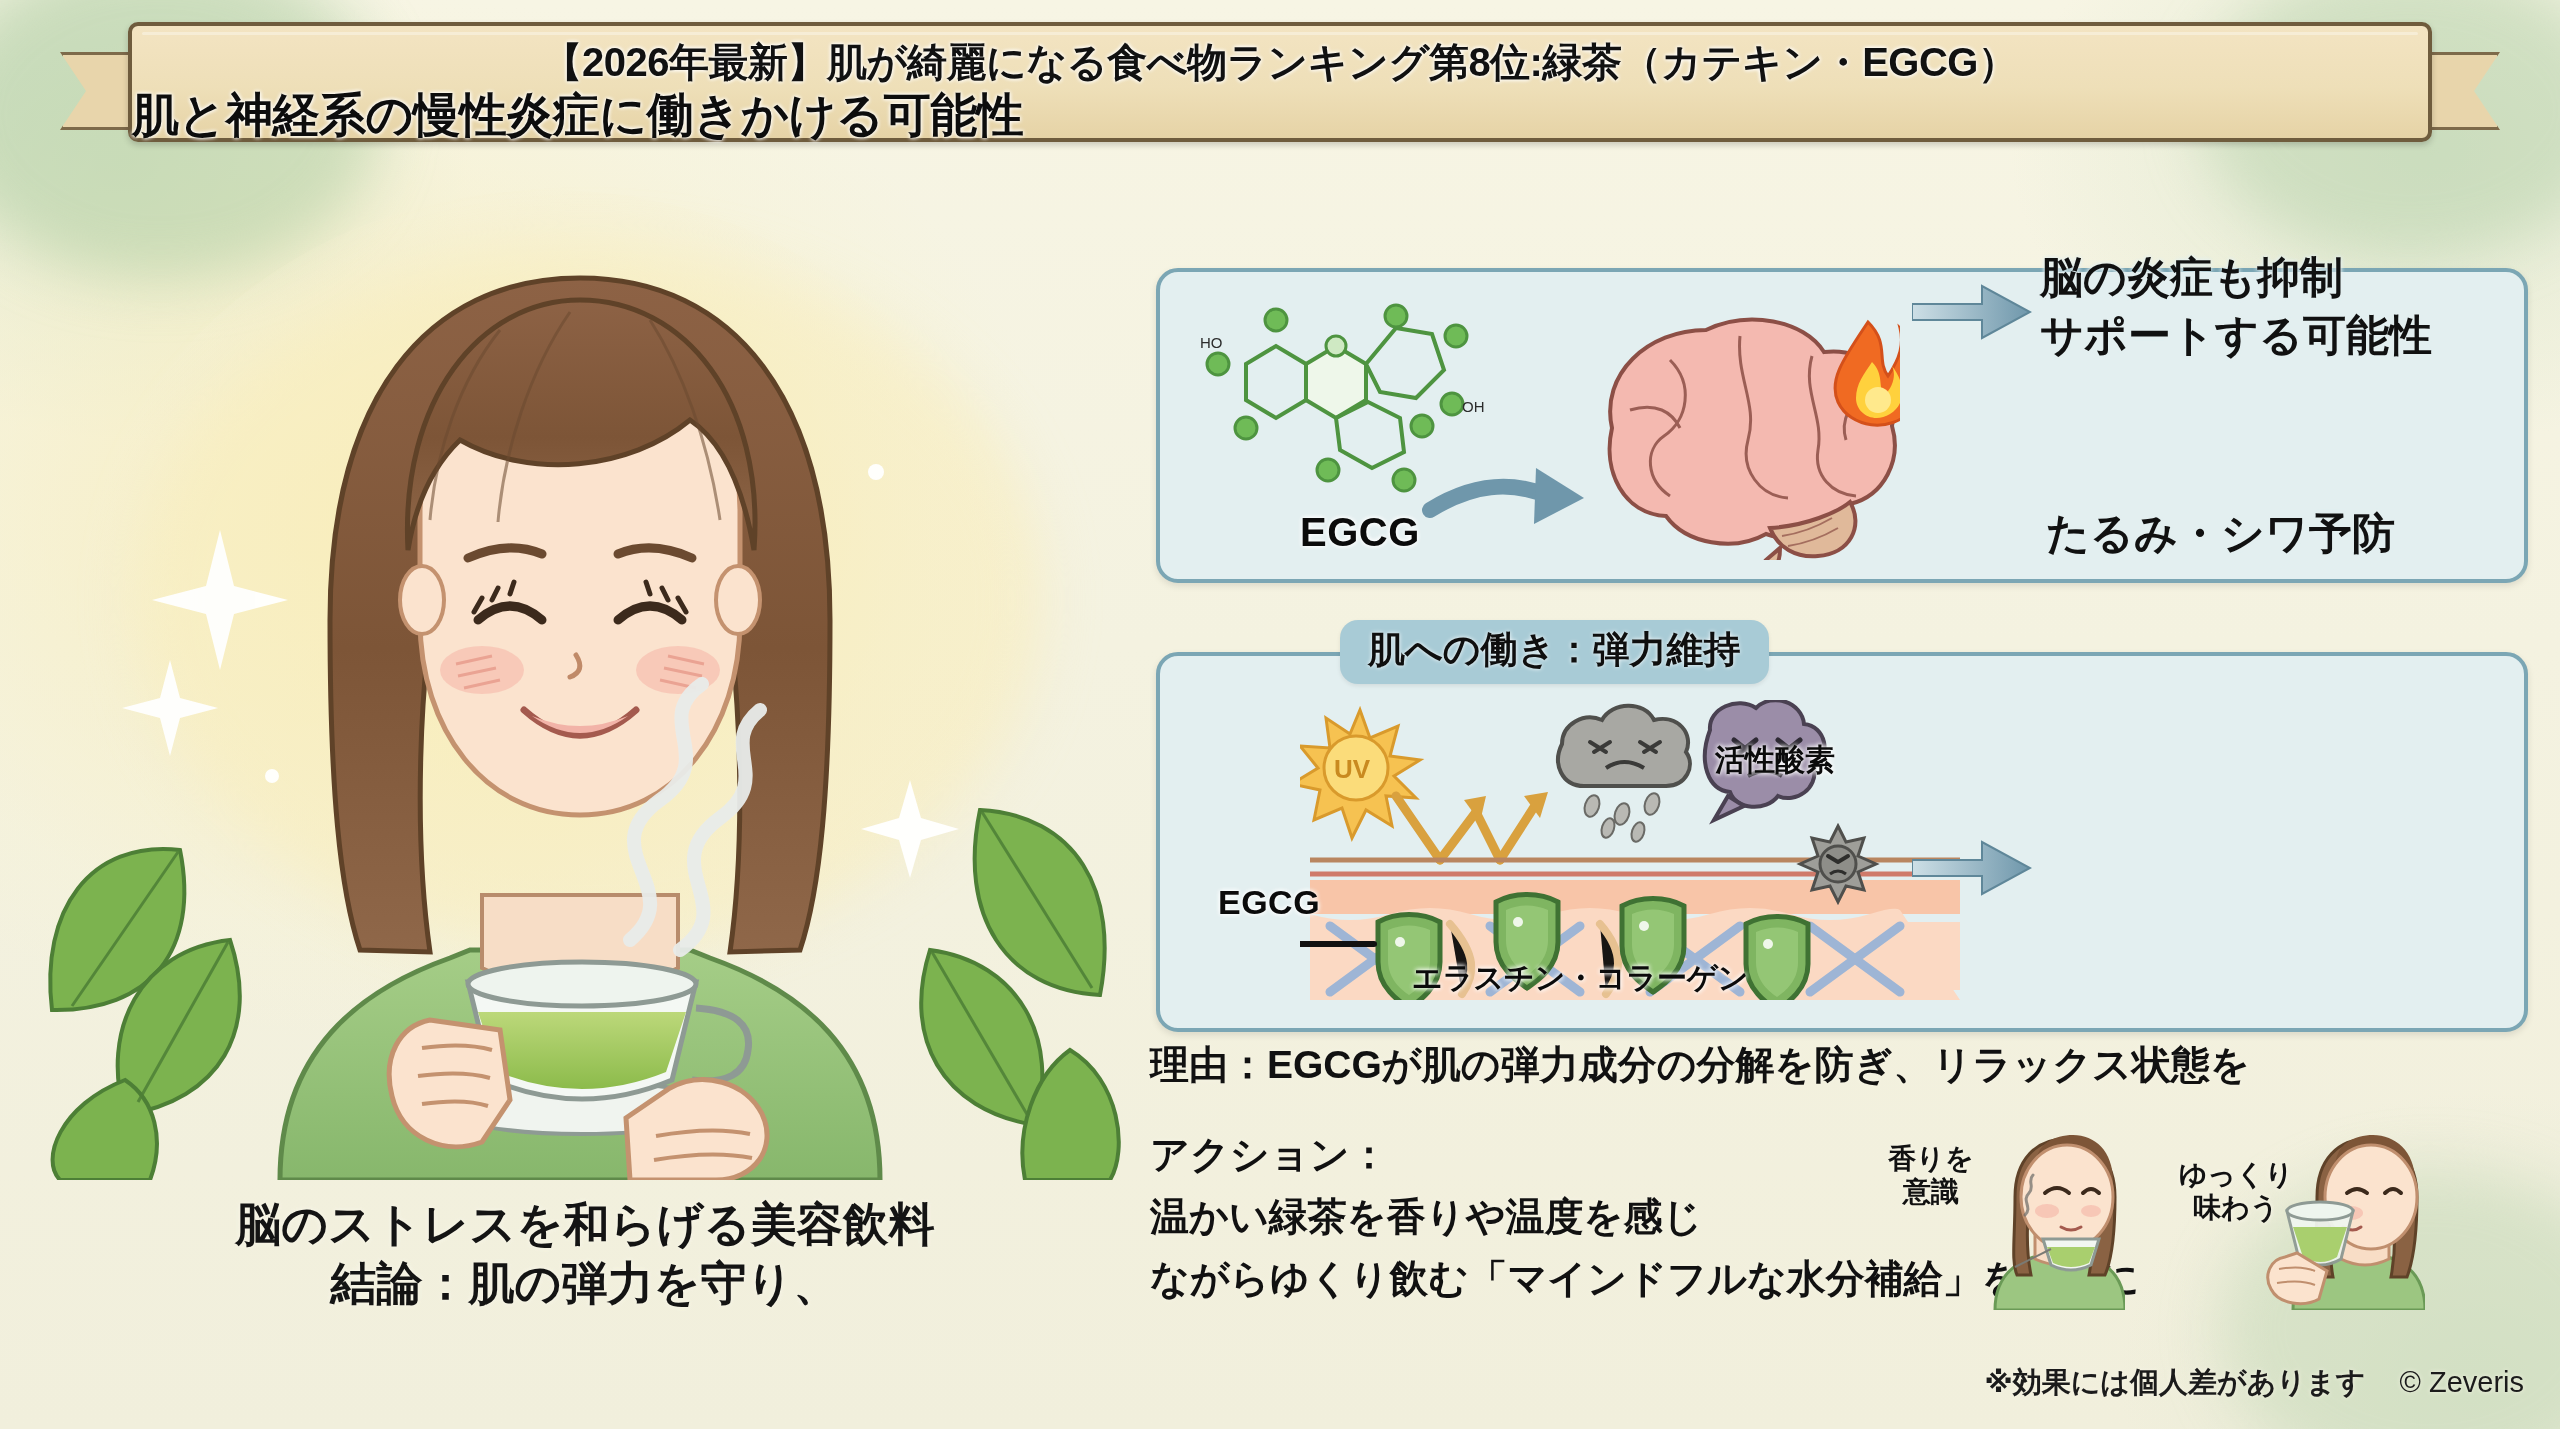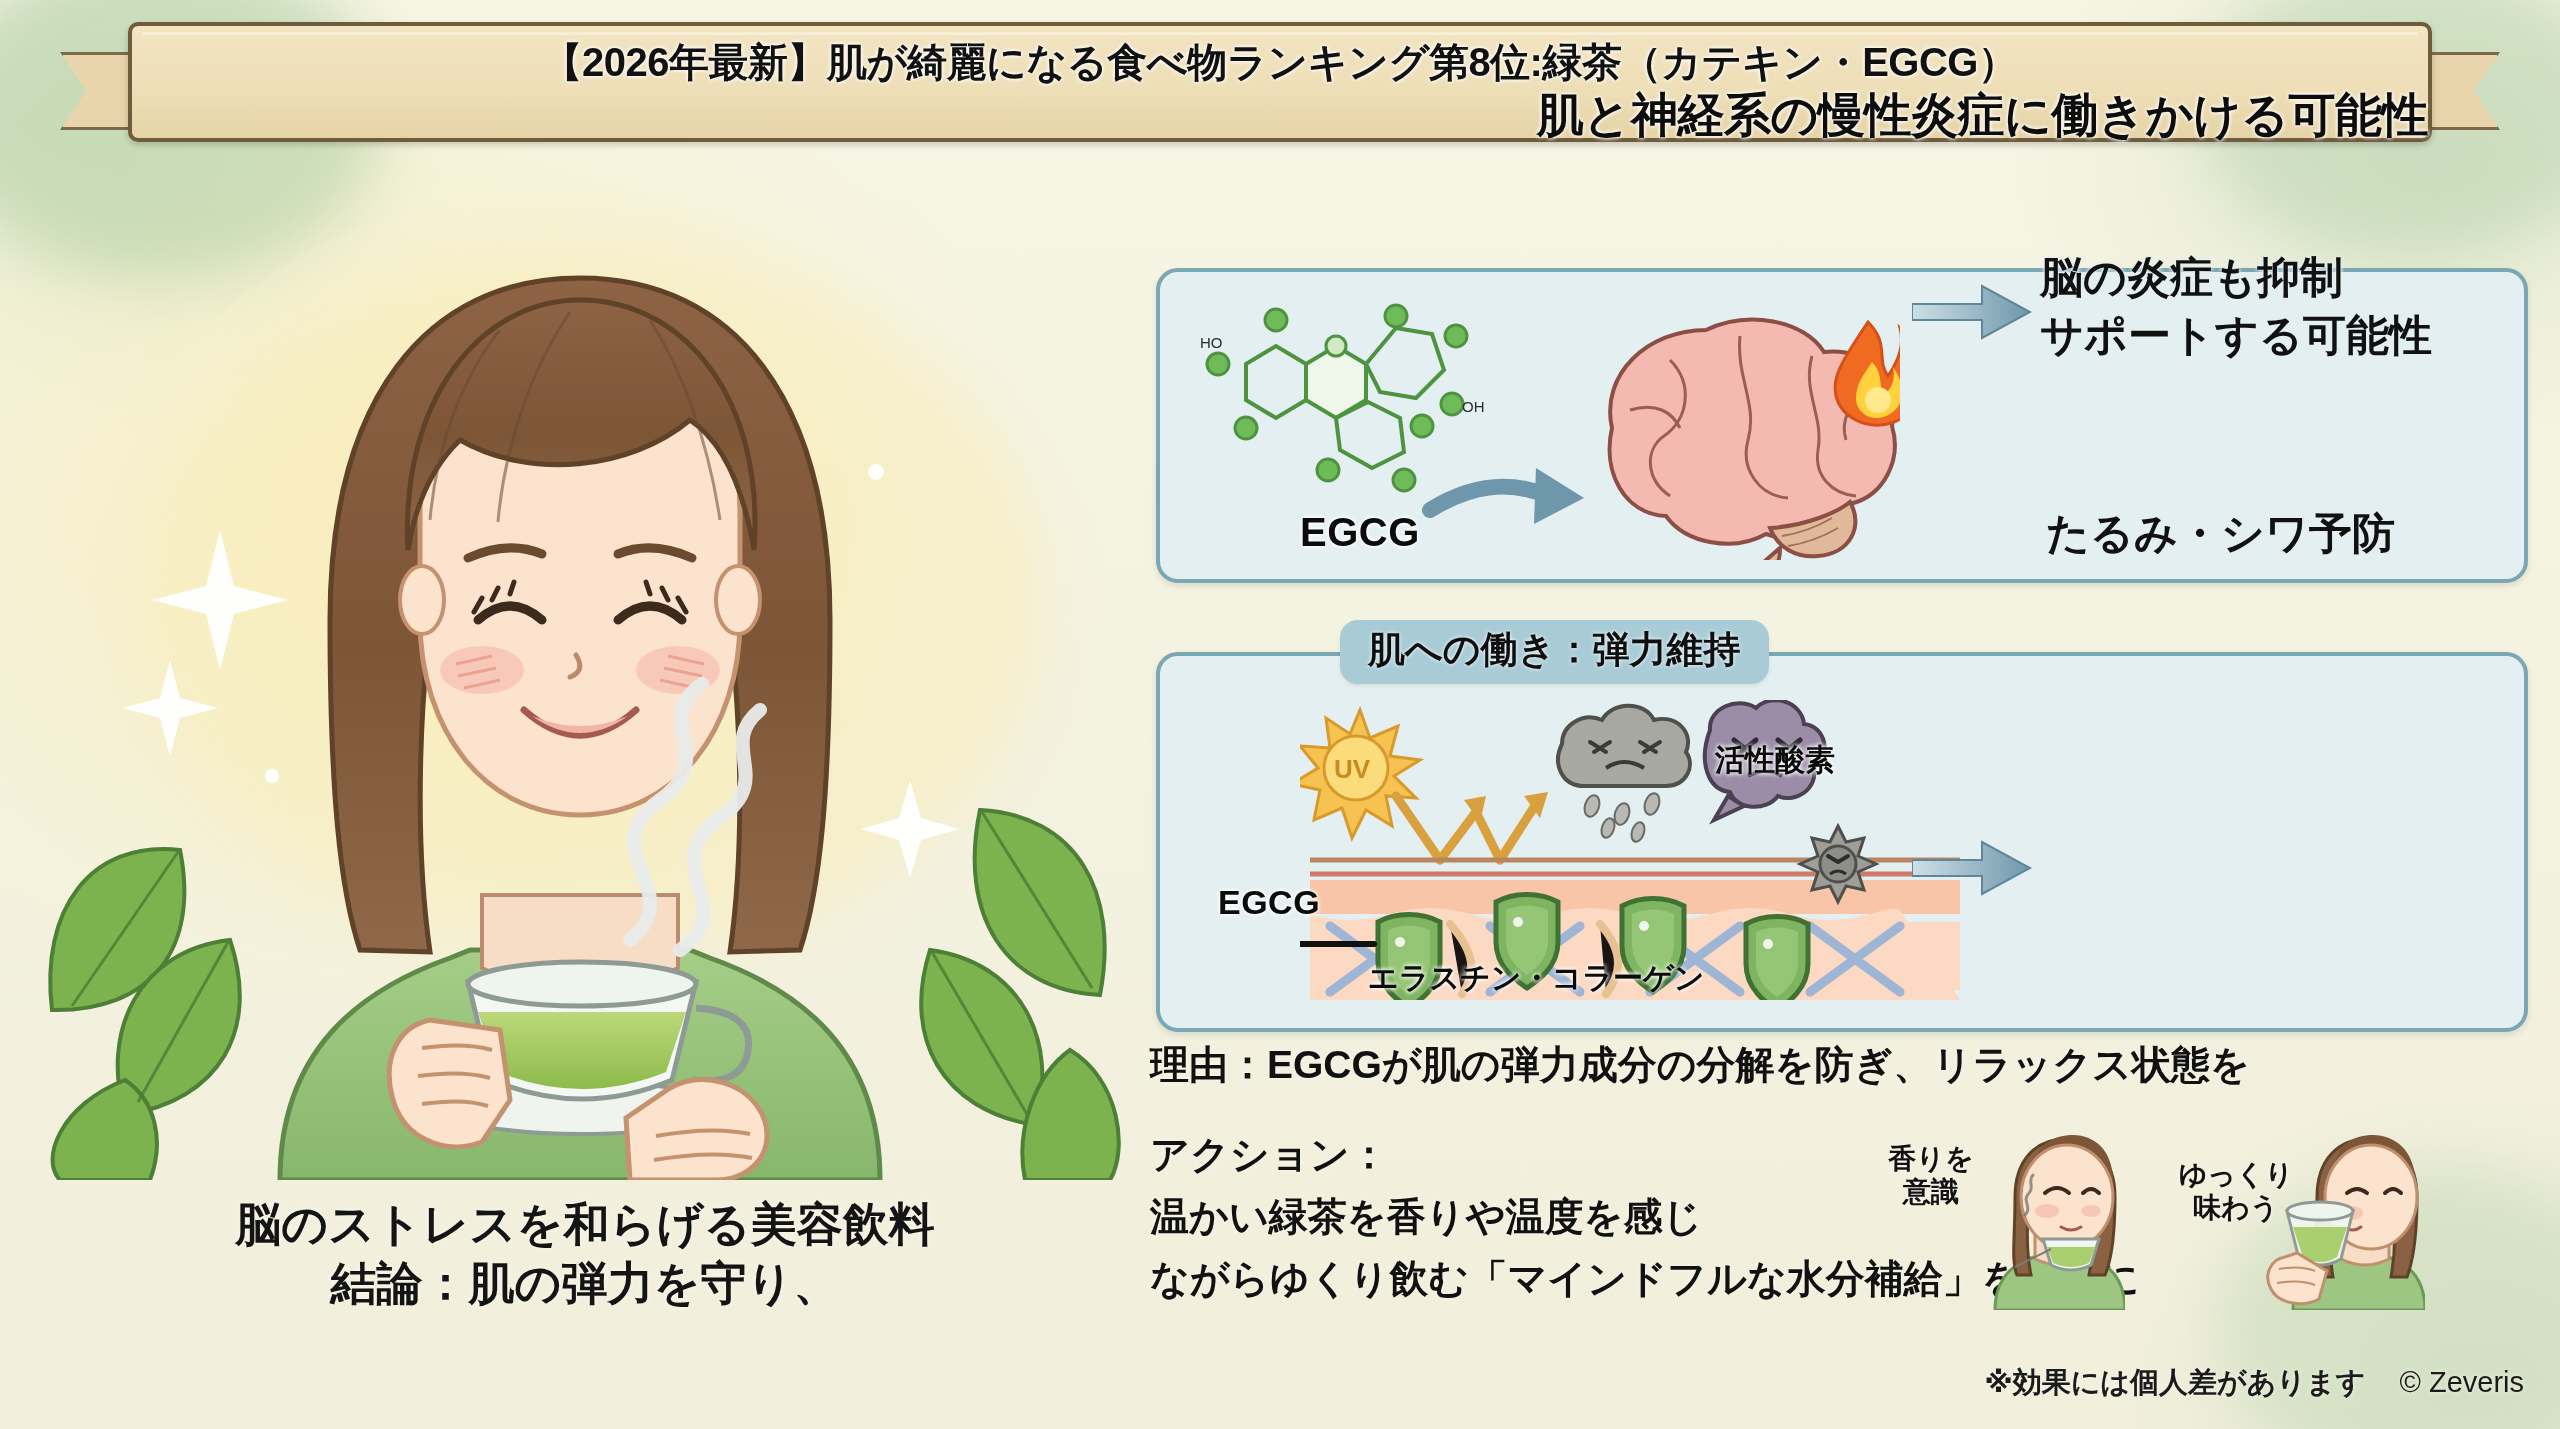--- a/index.html
+++ b/index.html
@@ -28,21 +28,21 @@
   .ribbon-tail.right{right:0;clip-path:polygon(0 0,100% 0,calc(100% - 26px) 50%,100% 100%,0 100%);}
   .ribbon-main{position:absolute;left:68px;right:68px;top:8px;height:120px;
       background:linear-gradient(180deg,#f3e4c2 0%,#eedfb8 55%,#e6d3a6 100%);
       border:4px solid #6f5c3d;border-radius:10px;box-sizing:border-box;
       box-shadow:0 3px 6px rgba(0,0,0,.18);}
   .ribbon-main::after{content:"";position:absolute;left:10px;right:10px;top:6px;height:3px;
       background:rgba(255,255,255,.35);border-radius:3px;}
   #title-line1{position:absolute;left:0;right:0;top:9px;text-align:center;
       font-size:40px;font-weight:bold;color:#111;letter-spacing:-.5px;
       text-shadow:0 0 4px #fff,0 0 4px #fff;}
-  #title-line2{position:absolute;left:0;right:0;top:58px;text-align:right;
+  #title-line2{position:absolute;left:0;right:0;top:58px;text-align:left;
       font-size:47px;font-weight:bold;color:#0d0d0d;letter-spacing:-.5px;
       text-shadow:0 0 4px #fff,0 0 4px #fff;}
 
   
   #illus{position:absolute;left:30px;top:150px;width:1100px;height:1030px;}
   #illus svg{width:100%;height:100%;}
 
   
   #conclusion{position:absolute;left:40px;top:1195px;width:1090px;text-align:center;
       font-size:46px;font-weight:bold;color:#141414;line-height:1.28;
@@ -64,21 +64,21 @@
   #result-brain{left:2040px;top:248px;}
   #result-skin{left:2040px;top:504px;margin-left:6px;}
 
   .big-arrow{position:absolute;width:120px;height:60px;}
 
   
   .dlabel{position:absolute;font-weight:bold;color:#0b0b0b;text-shadow:0 0 5px #fff,0 0 5px #fff;}
   #lbl-egcg-brain{left:1300px;top:510px;font-size:40px;letter-spacing:.5px;}
   #lbl-ros{left:1715px;top:740px;font-size:30px;}
   #lbl-egcg-skin{left:1218px;top:883px;font-size:34px;letter-spacing:.5px;}
-  #lbl-elastin{left:1368px;top:958px;font-size:30px;}
+  #lbl-elastin{left:1412px;top:958px;font-size:30px;}
 
   
   #reason{position:absolute;left:1150px;top:1038px;font-size:39px;font-weight:bold;color:#111;
       white-space:nowrap;text-shadow:0 0 4px #f6f4e6;}
   #action-label{position:absolute;left:1150px;top:1128px;font-size:39px;font-weight:bold;color:#111;
       text-shadow:0 0 4px #f6f4e6;}
   #action-l1{position:absolute;left:1150px;top:1190px;font-size:39px;font-weight:bold;color:#111;
       white-space:nowrap;text-shadow:0 0 4px #f6f4e6;}
   #action-l2{position:absolute;left:1150px;top:1252px;font-size:39px;font-weight:bold;color:#111;
       white-space:nowrap;text-shadow:0 0 4px #f6f4e6;}

